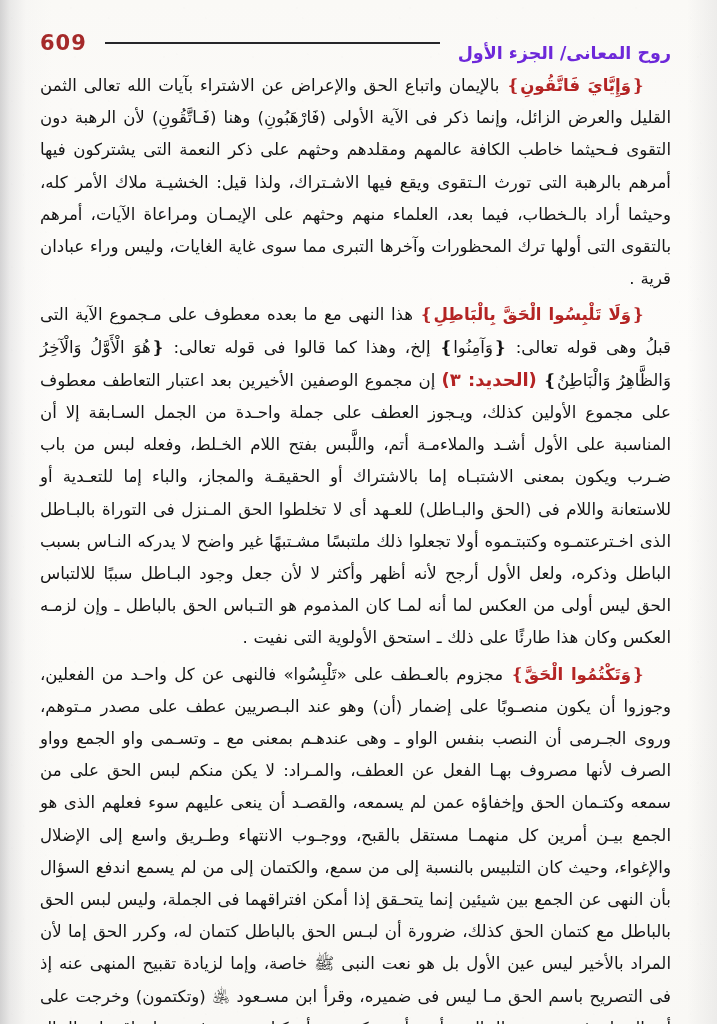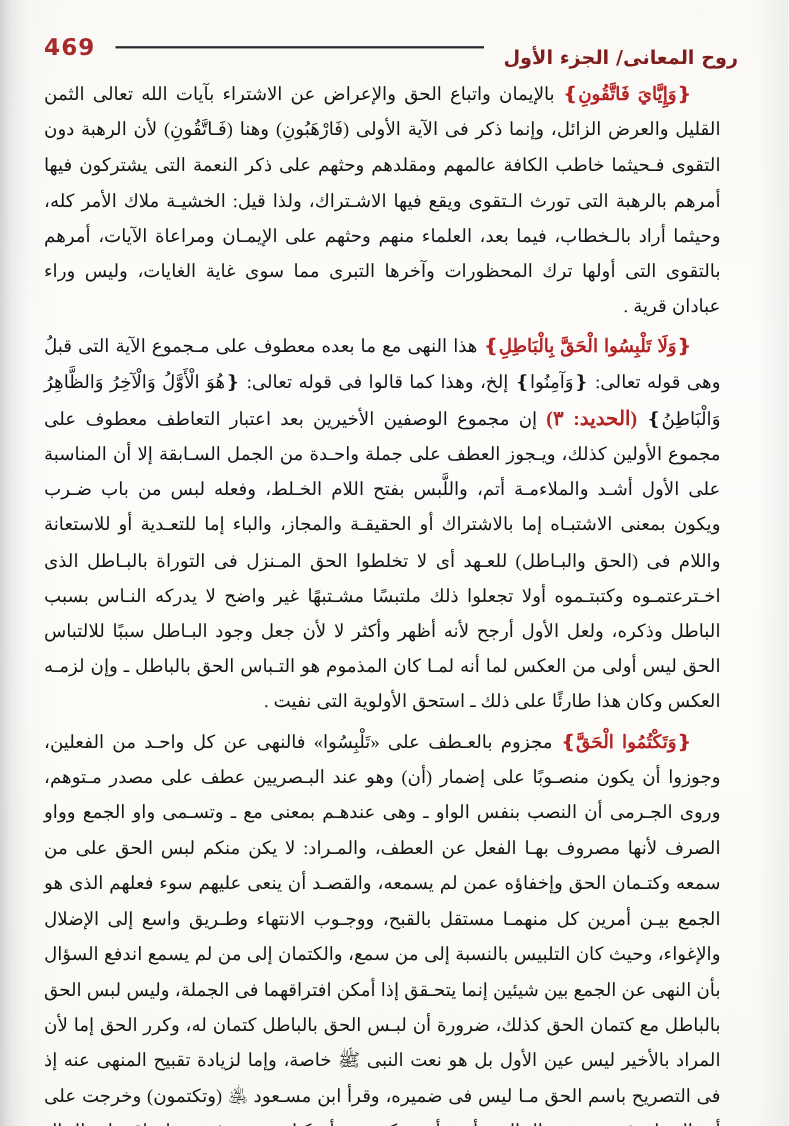--- a/index.html
+++ b/index.html
@@ -64,21 +64,21 @@
   }
 
   
   .header {
     display: flex;
     align-items: center;
     gap: 12px;
     height: 42px;
   }
   .header-title {
-    color: #7f1d1d;
+    color: #6d28d9;
     font-size: 17.5px;
     font-weight: 700;
     white-space: nowrap;
     letter-spacing: 0;
     margin-top: 20px;
   }
   .header-rule {
     flex: 1 1 auto;
     height: 2px;
     background: #26262a;
@@ -91,29 +91,28 @@
     font-weight: 700;
     white-space: nowrap;
     letter-spacing: 1px;
   }
 
   
   .body-col {
     margin-top: 6px;
   }
   p.para {
-    margin: 0 16px 4px 0;
+    margin: 0 0 4px 0;
     font-size: 16.6px;
     line-height: 32.2px;
     text-align: justify;
     text-align-last: right;
     color: #141414;
     text-justify: inter-word;
     word-spacing: 0.5px;
-    font-family: Liberation Serif, serif;
   }
   p.para.indent {
     text-indent: 26px;
   }
   p.para:last-child { margin-bottom: 0; }
 
   .q {
     color: #b42424;
     font-weight: 700;
   }
@@ -127,21 +126,21 @@
 <body>
 
 <div class="page">
   <div class="paper-tone"></div>
 
   <div class="content">
 
     <div class="header">
       <span class="header-title">روح المعانى/ الجزء الأول</span>
       <span class="header-rule"></span>
-      <span class="header-pageno">469</span>
+      <span class="header-pageno">609</span>
     </div>
 
     <div class="body-col">
 
       <p class="para indent">
         <span class="q">❴وَإِيَّايَ فَاتَّقُونِ❵</span><span> بالإيمان واتباع الحق والإعراض عن الاشتراء بآيات الله تعالى الثمن القليل والعرض الزائل، وإنما ذكر فى الآية الأولى (فَارْهَبُونِ) وهنا (فَـاتَّقُونِ) لأن الرهبة دون التقوى فـحيثما خاطب الكافة عالمهم ومقلدهم وحثهم على ذكر النعمة التى يشتركون فيها أمرهم بالرهبة التى تورث الـتقوى ويقع فيها الاشـتراك، ولذا قيل: الخشيـة ملاك الأمر كله، وحيثما أراد بالـخطاب، فيما بعد، العلماء منهم وحثهم على الإيمـان ومراعاة الآيات، أمرهم بالتقوى التى أولها ترك المحظورات وآخرها التبرى مما سوى غاية الغايات، وليس وراء عبادان قرية .</span>
       </p>
 
       <p class="para indent">
         <span class="q">❴وَلَا تَلْبِسُوا الْحَقَّ بِالْبَاطِلِ❵</span><span> هذا النهى مع ما بعده معطوف على مـجموع الآية التى قبلُ وهى قوله تعالى: ❴وَآمِنُوا❵ إلخ، وهذا كما قالوا فى قوله تعالى: ❴هُوَ الْأَوَّلُ وَالْآخِرُ وَالظَّاهِرُ وَالْبَاطِنُ❵ </span><span class="ref">(الحديد: ٣)</span><span> إن مجموع الوصفين الأخيرين بعد اعتبار التعاطف معطوف على مجموع الأولين كذلك، ويـجوز العطف على جملة واحـدة من الجمل السـابقة إلا أن المناسبة على الأول أشـد والملاءمـة أتم، واللَّبس بفتح اللام الخـلط، وفعله لبس من باب ضـرب ويكون بمعنى الاشتبـاه إما بالاشتراك أو الحقيقـة والمجاز، والباء إما للتعـدية أو للاستعانة واللام فى (الحق والبـاطل) للعـهد أى لا تخلطوا الحق المـنزل فى التوراة بالبـاطل الذى اخـترعتمـوه وكتبتـموه أولا تجعلوا ذلك ملتبسًا مشـتبهًا غير واضح لا يدركه النـاس بسبب الباطل وذكره، ولعل الأول أرجح لأنه أظهر وأكثر لا لأن جعل وجود البـاطل سببًا للالتباس الحق ليس أولى من العكس لما أنه لمـا كان المذموم هو التـباس الحق بالباطل ـ وإن لزمـه العكس وكان هذا طارئًا على ذلك ـ استحق الأولوية التى نفيت .</span>

